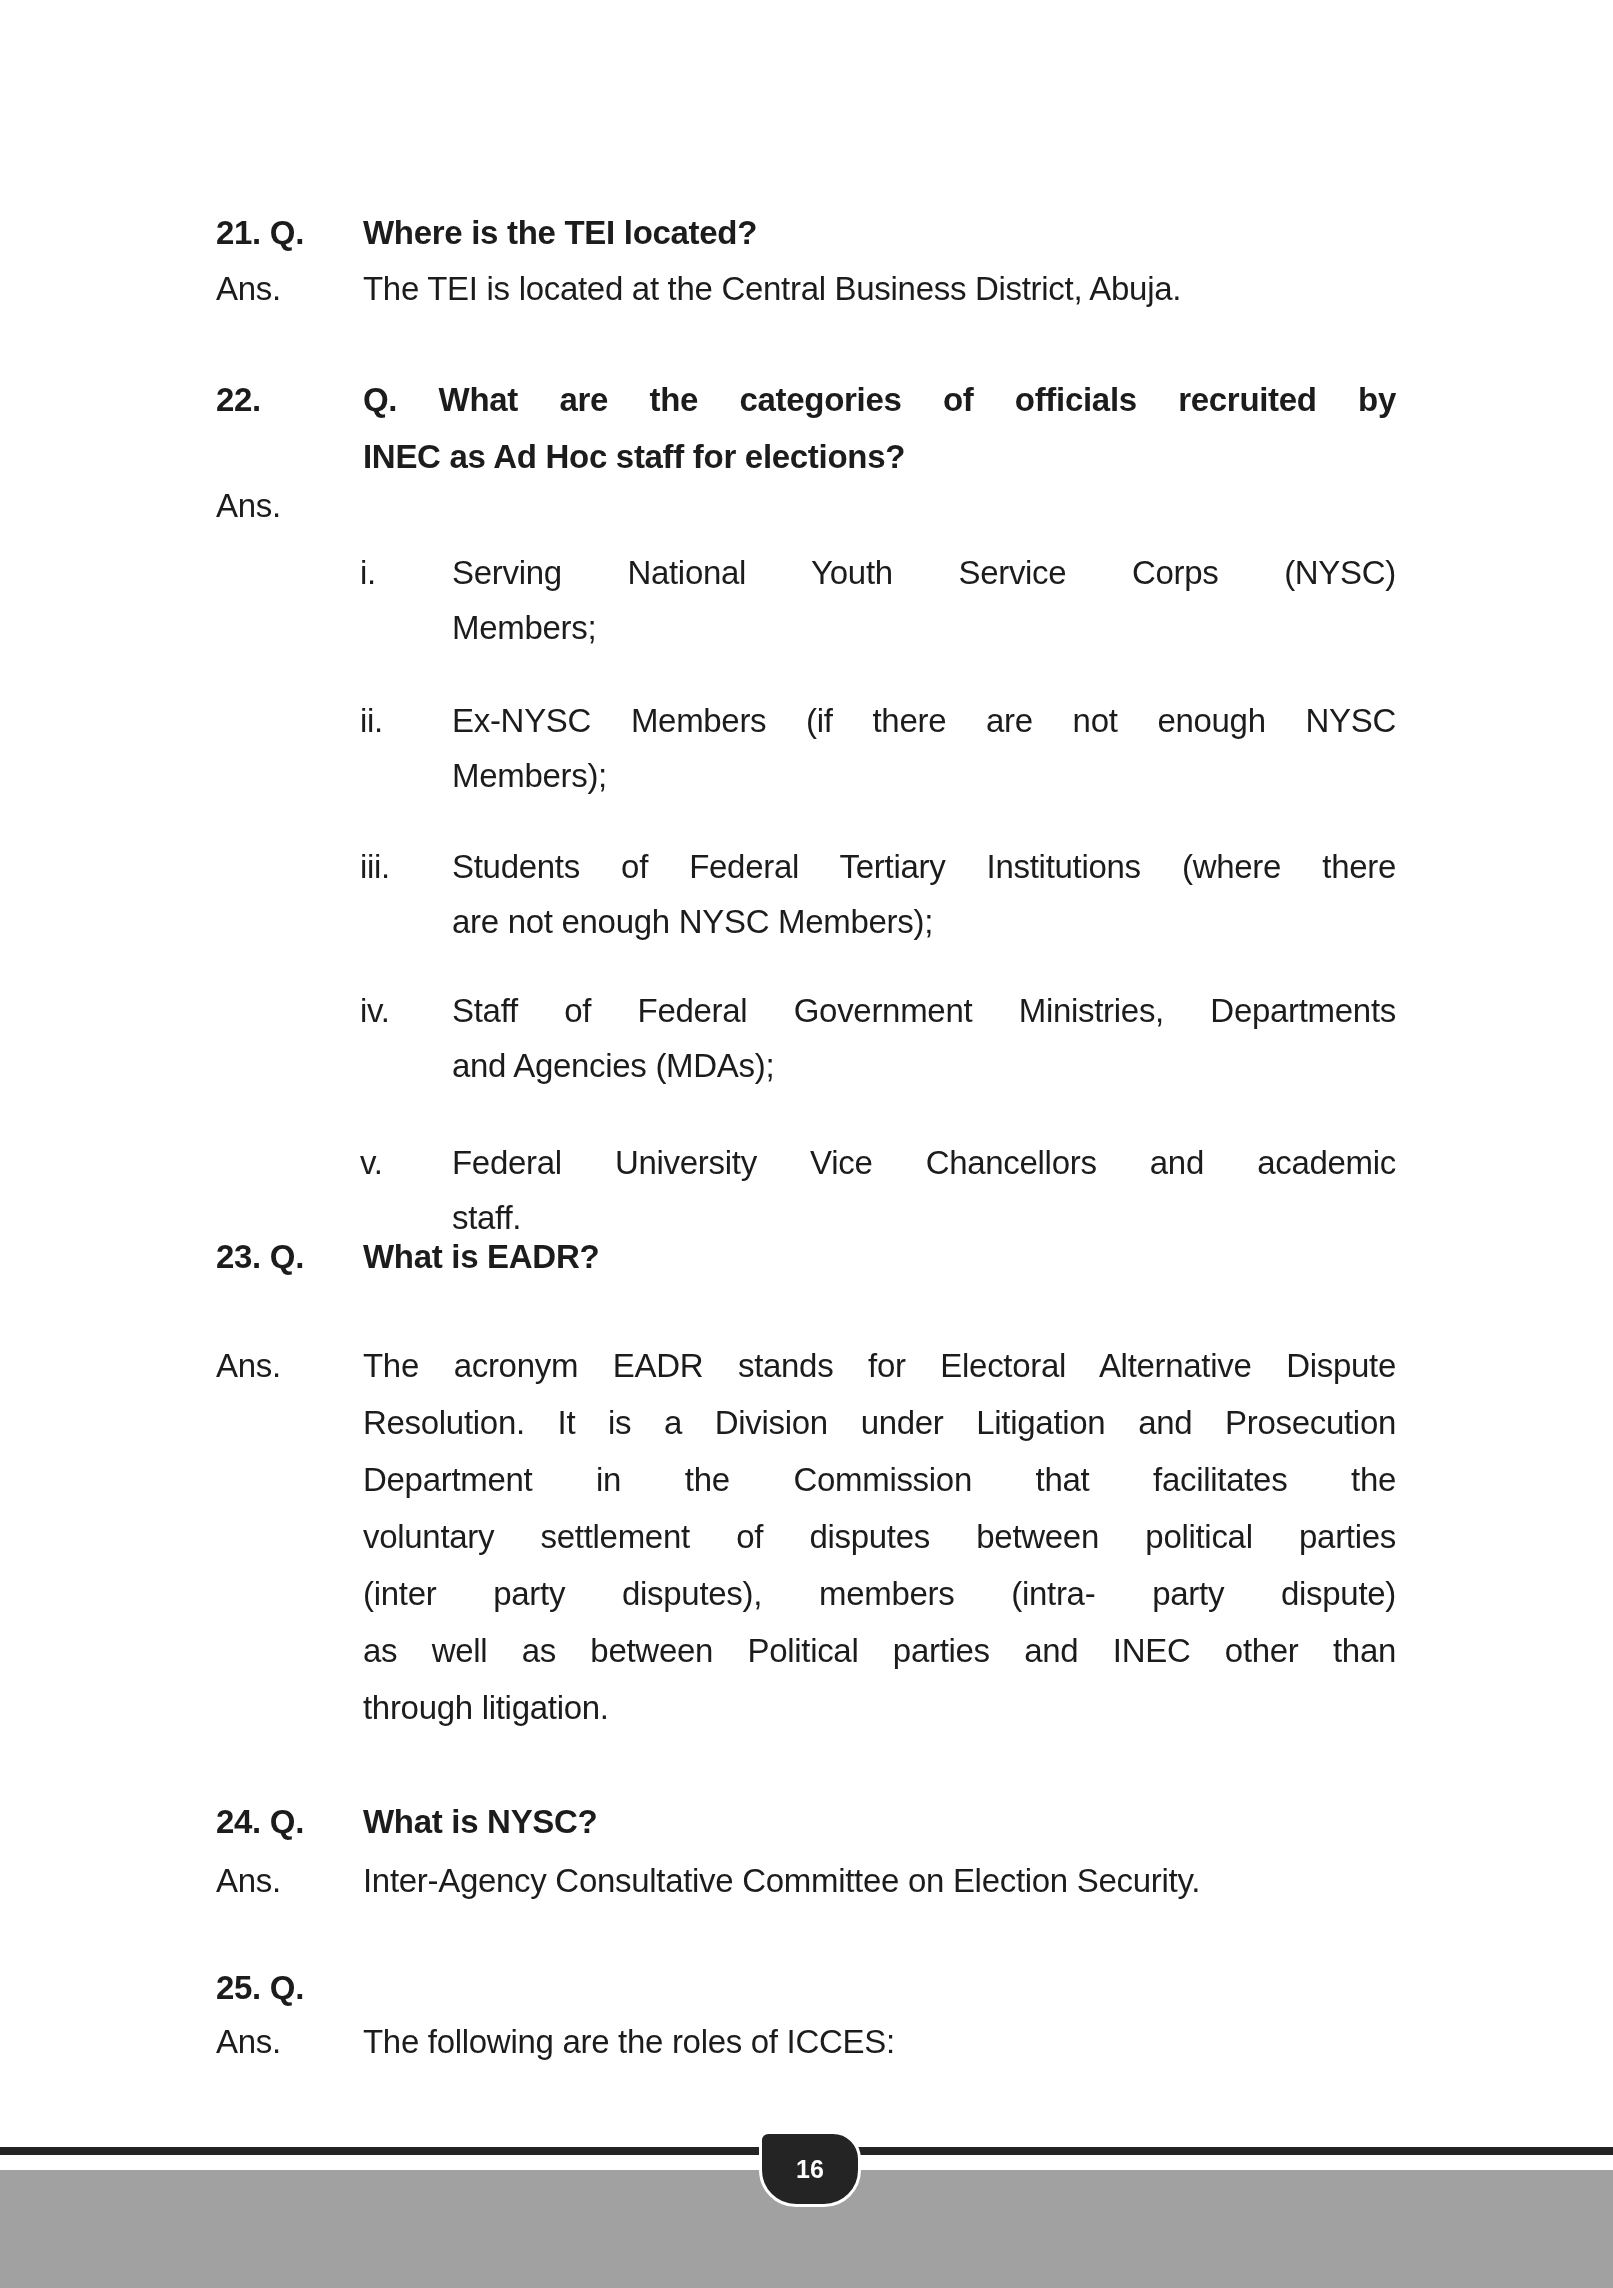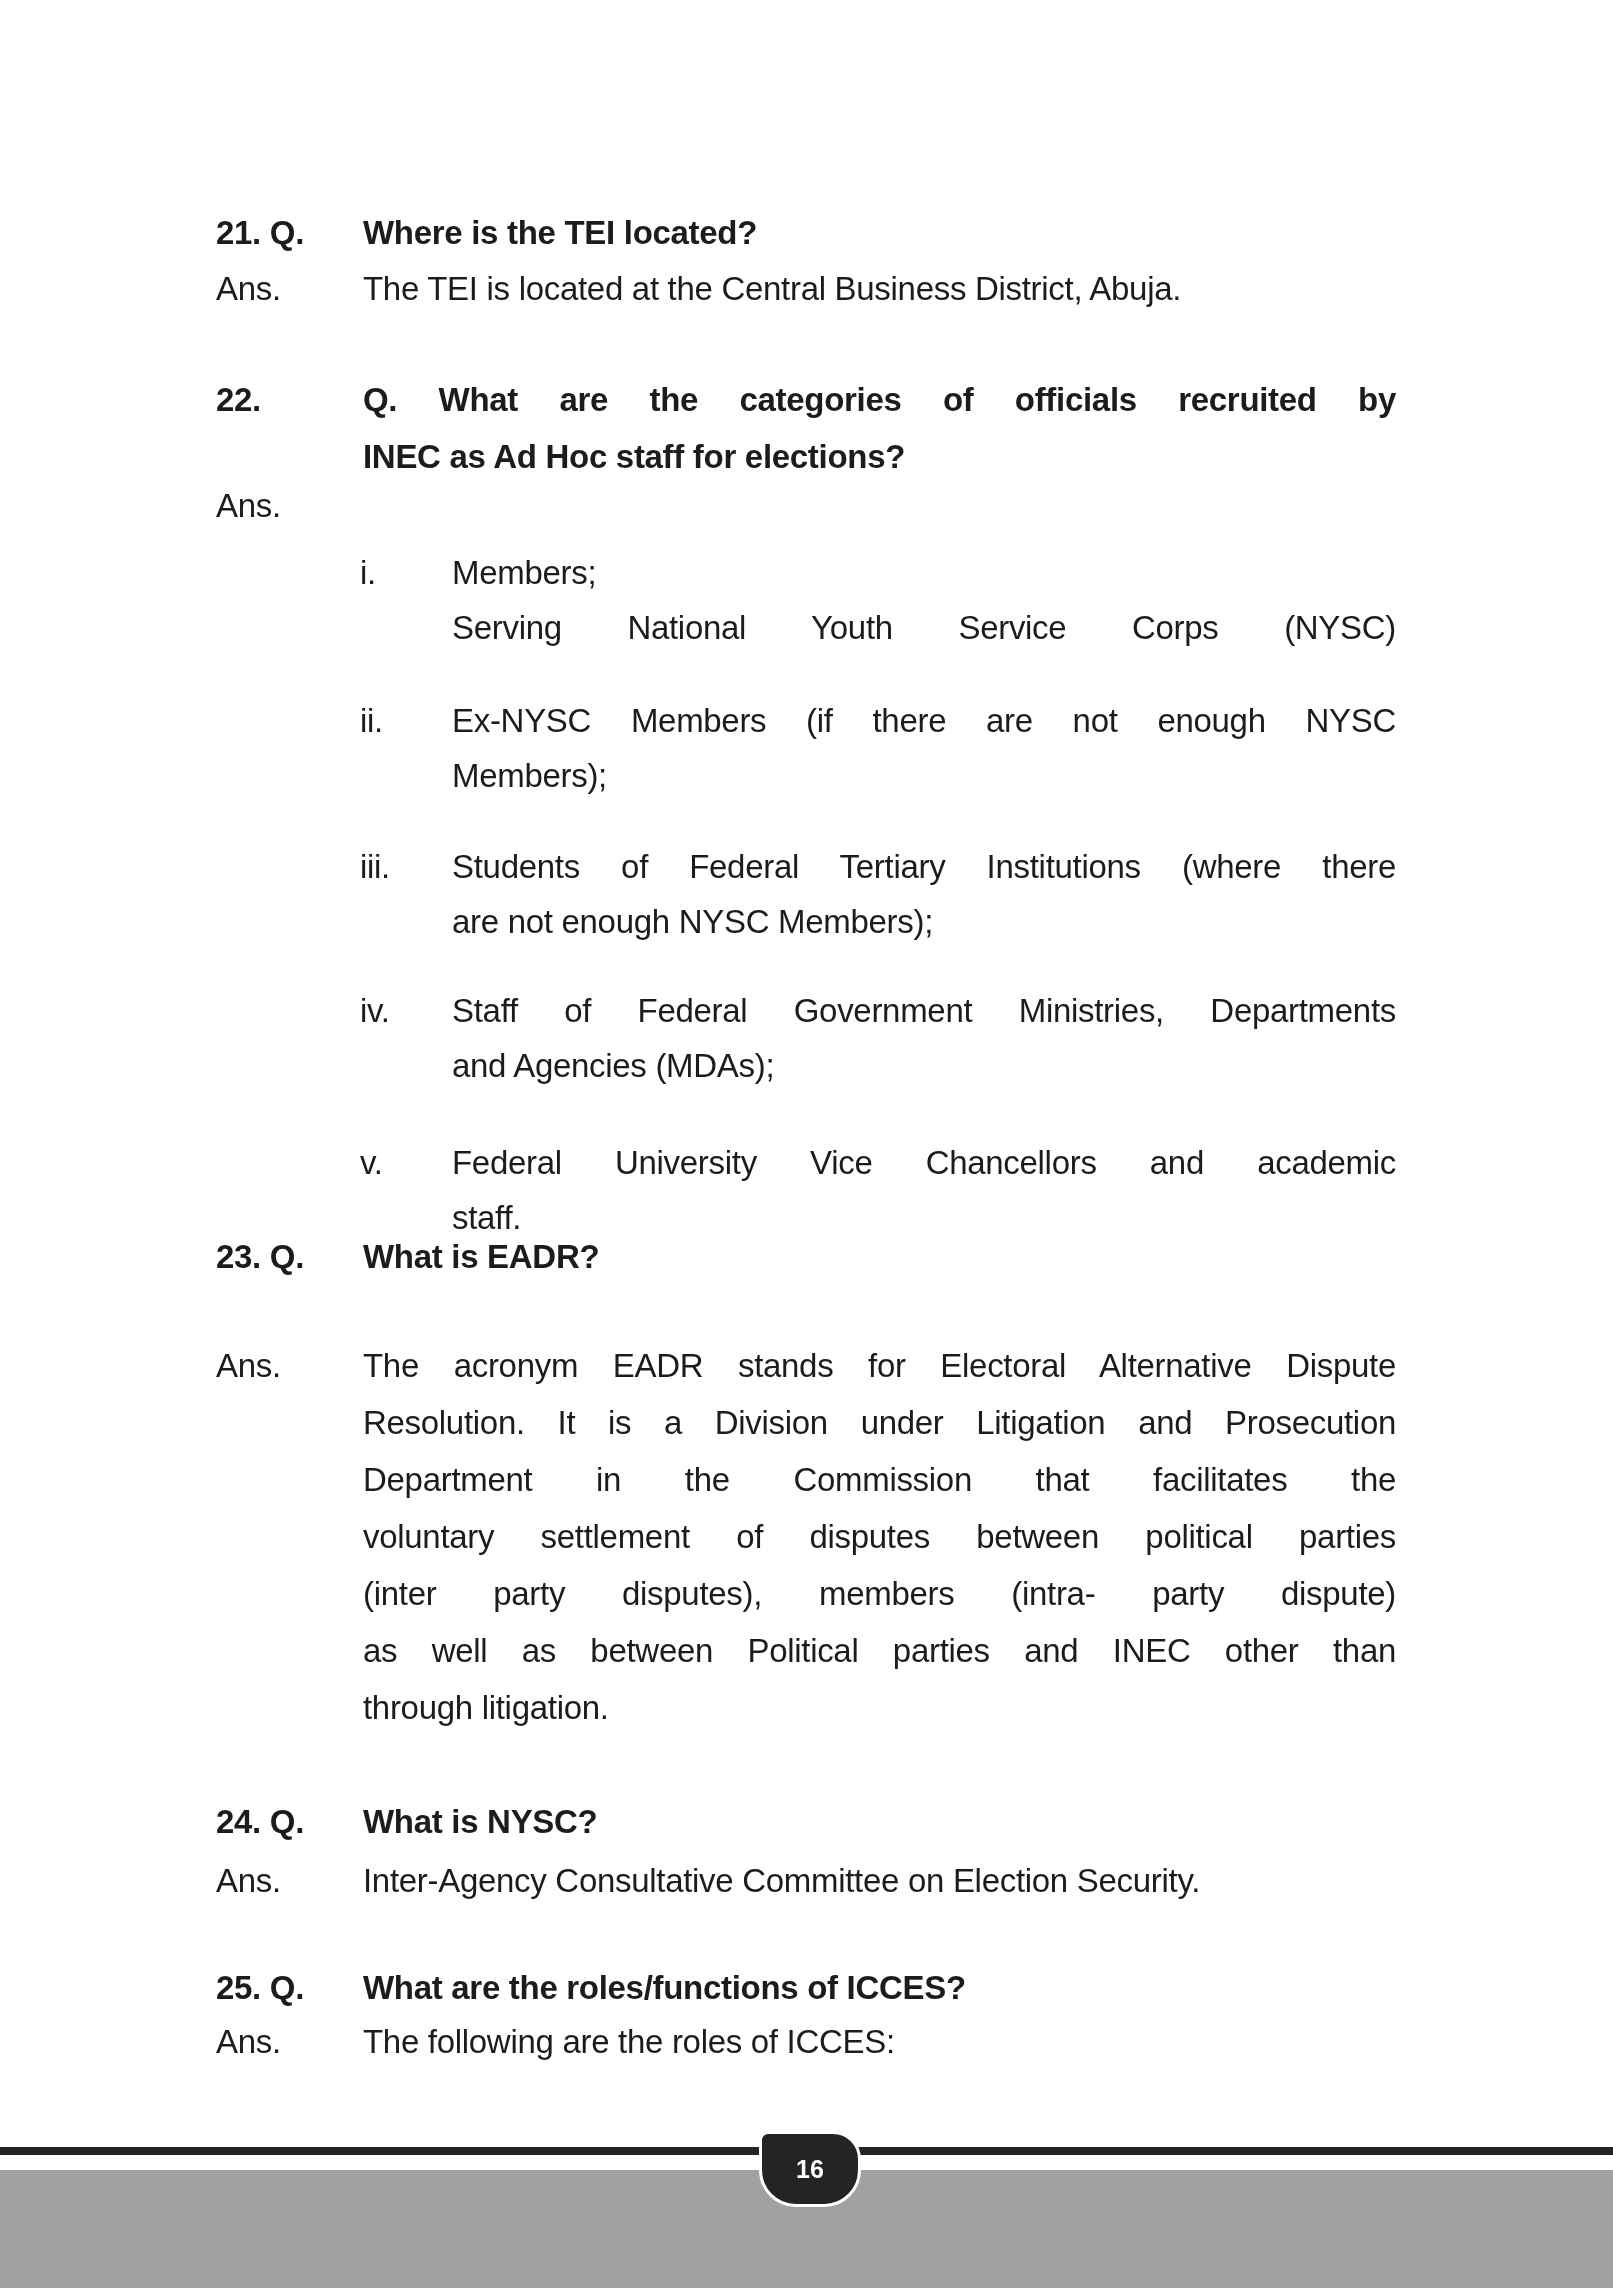--- a/index.html
+++ b/index.html
@@ -106,22 +106,22 @@
     </div>
   </div>
   <div class="block" style="top:477px">
     <div class="num">Ans.</div>
     <div class="body"></div>
   </div>
 
   <div class="list-block" style="top:545px">
     <div class="marker">i.</div>
     <div class="ltext">
+      <div class="line just">Serving National Youth Service Corps (NYSC)</div>
       <div class="line">Members;</div>
-      <div class="line just">Serving National Youth Service Corps (NYSC)</div>
     </div>
   </div>
 
   <div class="list-block" style="top:693px">
     <div class="marker">ii.</div>
     <div class="ltext">
       <div class="line just">Ex-NYSC Members (if there are not enough NYSC</div>
       <div class="line">Members);</div>
     </div>
   </div>
@@ -177,23 +177,20 @@
   </div>
   <div class="block" style="top:1852px">
     <div class="num">Ans.</div>
     <div class="body">
       <div class="line">Inter-Agency Consultative Committee on Election Security.</div>
     </div>
   </div>
 
   <div class="block" style="top:1959px">
     <div class="num b">25. Q.</div>
-    <div class="body">
-      <div class="line b">What are the roles/functions of ICCES?</div>
-    </div>
   </div>
   <div class="block" style="top:2013px">
     <div class="num">Ans.</div>
     <div class="body">
       <div class="line">The following are the roles of ICCES:</div>
     </div>
   </div>
 
   <div class="footer-rule"></div>
   <div class="footer-band"></div>

